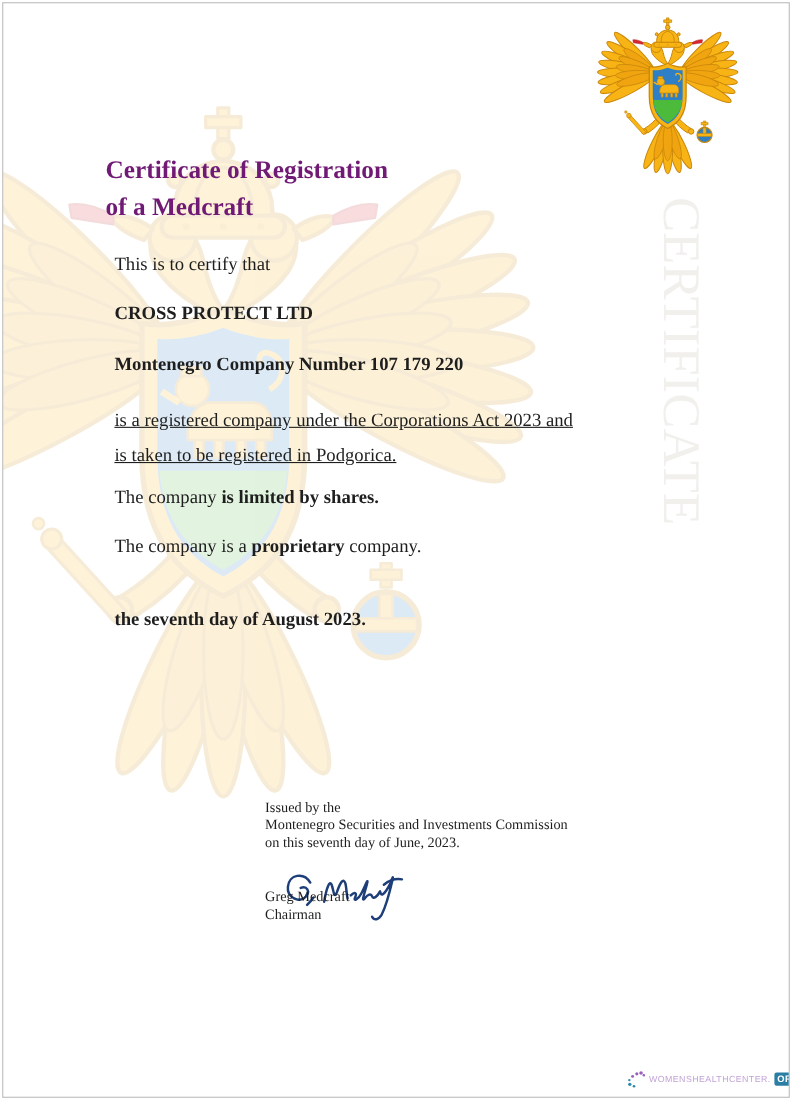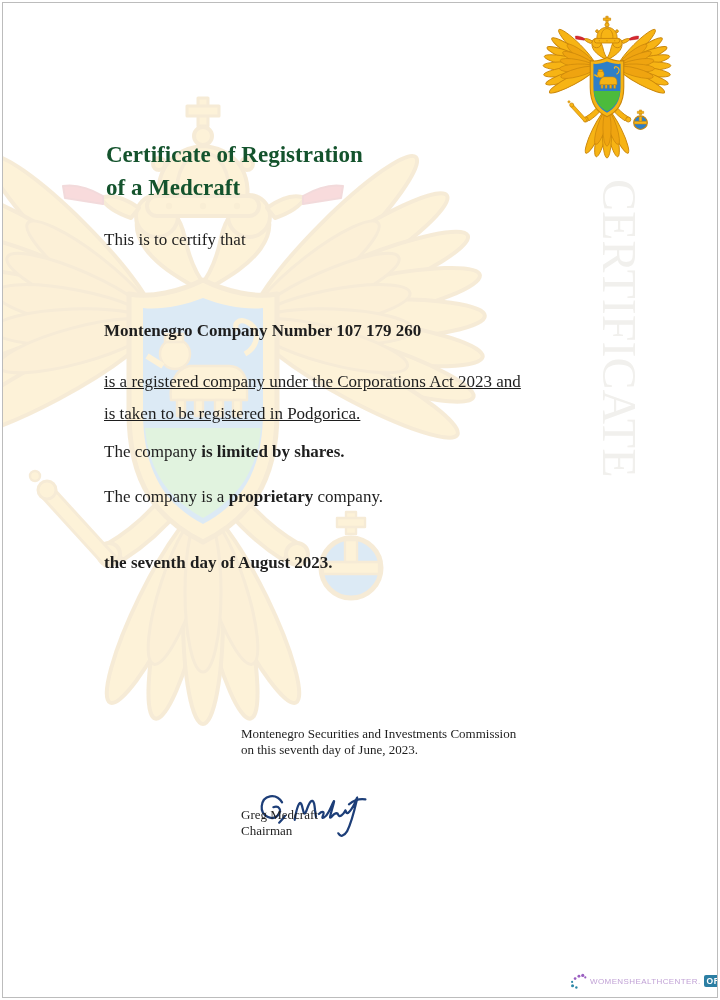--- a/index.html
+++ b/index.html
@@ -16,22 +16,22 @@
   .watermark-text{
     position:absolute;left:589px;top:176px;width:50px;
     writing-mode:vertical-rl;
     font-family:"Liberation Serif",serif;font-size:48px;line-height:46px;
     color:#f1f0ed;letter-spacing:0;user-select:none;white-space:nowrap;
   }
 
   .emblem{position:absolute;left:536px;top:11px;width:136px;height:163px;}
 
   .title{
-    position:absolute;left:103px;top:135px;margin:0;
-    font-size:23px;line-height:33px;font-weight:bold;color:#14532d;
+    position:absolute;left:93px;top:135px;margin:0;
+    font-size:23px;line-height:33px;font-weight:bold;color:#701a75;
   }
 
   .p{position:absolute;left:93px;margin:8px;font-size:17px;line-height:21px;width:520px;}
   .p b{font-weight:bold;}
   .p-certify{top:218px;}
   .p-name{top:263px;font-weight:bold;}
   .p-number{top:309px;font-weight:bold;}
   .p-registered{top:355px;line-height:32px;text-decoration:underline;}
   .p-limited{top:430px;}
   .p-proprietary{top:475px;}
@@ -159,32 +159,34 @@
   <div class="watermark-text">CERTIFICATE</div>
 
   <svg class="emblem" xmlns="http://www.w3.org/2000/svg" xmlns:xlink="http://www.w3.org/1999/xlink" viewBox="0 0 300 360">
     <use href="#arms" xlink:href="#arms"></use>
   </svg>
 
   <h1 class="title"><span>Certificate of Registration</span><br><span>of a Medcraft</span></h1>
 
   <p class="p p-certify">This is to certify that</p>
 
-
-  <p class="p p-number">Montenegro Company Number 107 179 260</p>
+  <p class="p p-name">CROSS PROTECT LTD</p>
+
+  <p class="p p-number">Montenegro Company Number 107 179 220</p>
 
   <p class="p p-registered"><span>is a registered company under the Corporations Act 2023 and</span><br><span>is taken to be registered in Podgorica.</span></p>
 
   <p class="p p-limited"><span>The company </span><b>is limited by shares.</b></p>
 
   <p class="p p-proprietary"><span>The company is a </span><b>proprietary</b><span> company.</span></p>
 
   <p class="p p-commencement"><br><b>the seventh day of August 2023.</b></p>
 
   <div class="issuer">
+    <div>Issued by the</div>
     <div>Montenegro Securities and Investments Commission</div>
     <div>on this seventh day of June, 2023.</div>
   </div>
 
   <svg class="signature" xmlns="http://www.w3.org/2000/svg" viewBox="0 0 130 62">
     <g fill="none" stroke="#1d3e78" stroke-width="2.3" stroke-linecap="round" stroke-linejoin="round">
       <path d="M30,20 C24,10 10,12 9,24 C8,34 20,40 26,33 C30,28 27,23 21,25"></path>
       <path d="M33,34 C31,37 29,39 27,41"></path>
       <path d="M43,38 C45,26 48,17 50,22 C52,27 52,36 55,29 C58,20 61,15 63,21 C64,25 64,31 65,35"></path>
       <path d="M68,32 C72,28 74,30 72,34 C70,38 75,36 78,30 C82,22 85,14 83,22 C80,33 78,38 81,35 C84,31 87,30 88,33 C89,36 93,33 95,29 C96,26 95,32 98,31 C101,29 103,25 105,21 C107,16 108,12 107,18 C104,31 101,42 97,50 C94,55 90,56 88,52"></path>

